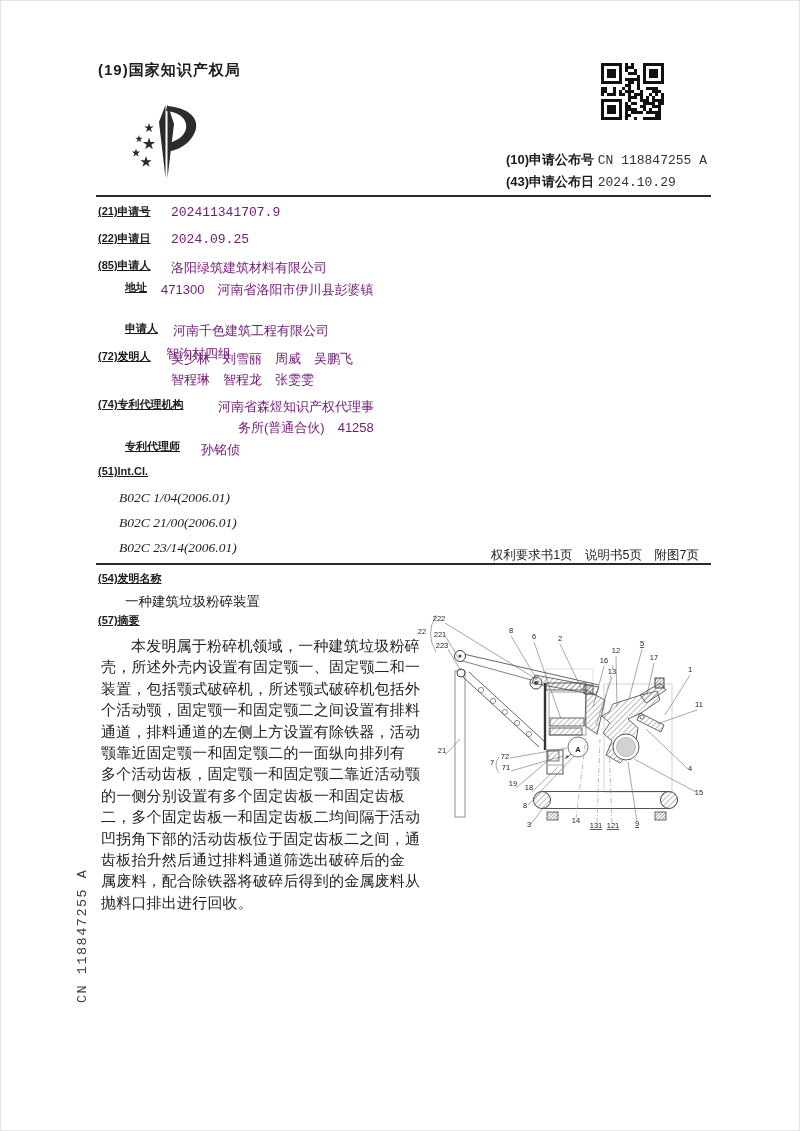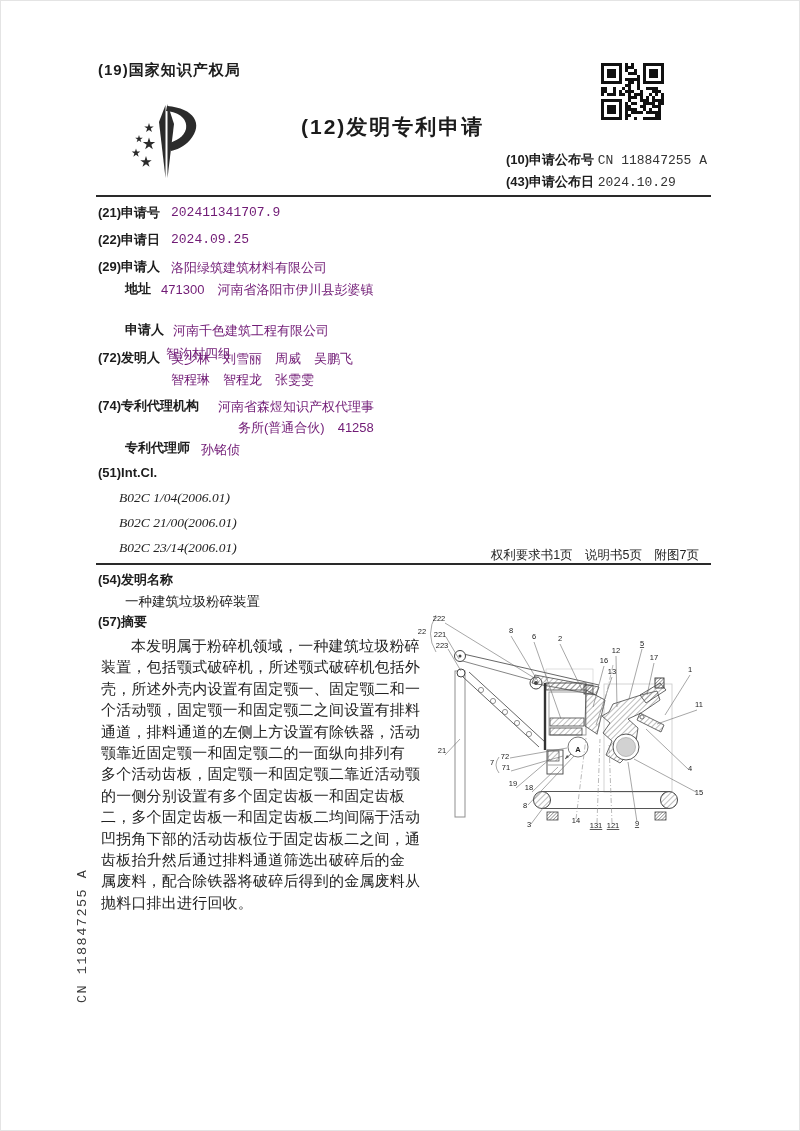--- a/index.html
+++ b/index.html
@@ -9,21 +9,21 @@
           border:1px solid #e4e4e4; }
   .abs { position:absolute; white-space:nowrap; }
   .mono { font-family:"Liberation Mono","DejaVu Sans Mono",monospace; }
   .office { font-size:15px; font-weight:600; letter-spacing:1px; }
   .doc-type { font-size:21px; font-weight:bold; letter-spacing:2px; }
   .pub-line { font-size:13px; }
   .pub-line .lbl { font-weight:bold; }
   .pub-line .val { font-family:"Liberation Mono","DejaVu Sans Mono",monospace; color:#333; }
   .rule { position:absolute; left:95px; width:615px; height:2px; background:#2a2a2a; }
   .fs135 { font-size:13.5px; }
-  .biblio-lbl { font-size:13px; font-weight:bold; }
+  .biblio-lbl { font-size:11px; font-weight:bold;text-decoration:underline; }
   .biblio-val { font-size:13px; color:#701a75; }
   .intcl { font-family:"Liberation Serif","DejaVu Serif",serif; font-style:italic;
            font-size:13.5px; color:#222; }
   .pages-info { font-size:12.5px; color:#222; }
   .abstract-line { white-space:nowrap; font-size:15px; line-height:21.4px; color:#222;
                    letter-spacing:0.2px; }
   .abstract-line:first-child { text-indent:2em; }
   .side-code { font-family:"Liberation Mono","DejaVu Sans Mono",monospace; font-size:13.5px;
                color:#3a3a3a; letter-spacing:1.5px; transform:rotate(-90deg);
                transform-origin:0 0; }
@@ -47,21 +47,20 @@
         <path d="M43,8 C70,10 80,26 66,42 C60,49 52,52 47,53 L45,45 C52,43 60,39 62,31 C64,22 56,14 42,13 Z"></path>
         <use href="#st" transform="translate(25,30) scale(5)"></use>
         <use href="#st" transform="translate(15,41) scale(4)"></use>
         <use href="#st" transform="translate(25,46) scale(6.5)"></use>
         <use href="#st" transform="translate(12,55) scale(4.5)"></use>
         <use href="#st" transform="translate(22,64) scale(6)"></use>
       </g>
     </svg>
   </div>
 
-  <div class="abs doc-type" style="left:300px; top:112px;">(12)发明专利申请</div>
 
   <div class="abs" style="left:600px; top:62px;">
     <svg id="qr" width="63" height="57" viewBox="0 0 21 19">
         <rect x="8" y="0" width="1" height="1" fill="#111"></rect>
         <rect x="10" y="0" width="1" height="1" fill="#111"></rect>
         <rect x="8" y="1" width="1" height="1" fill="#111"></rect>
         <rect x="9" y="1" width="1" height="1" fill="#111"></rect>
         <rect x="10" y="1" width="1" height="1" fill="#111"></rect>
         <rect x="8" y="2" width="1" height="1" fill="#111"></rect>
         <rect x="11" y="2" width="1" height="1" fill="#111"></rect>
@@ -286,21 +285,21 @@
   </div>
 
   <div class="rule" style="top:194px;"></div>
 
   <div class="abs biblio-lbl" style="left:97px; top:203px;">(21)申请号</div>
   <div class="abs biblio-val mono" style="left:170px; top:204px;">202411341707.9</div>
 
   <div class="abs biblio-lbl" style="left:97px; top:230px;">(22)申请日</div>
   <div class="abs biblio-val mono" style="left:170px; top:231px;">2024.09.25</div>
 
-  <div class="abs biblio-lbl" style="left:97px; top:257px;">(29)申请人</div>
+  <div class="abs biblio-lbl" style="left:97px; top:257px;">(85)申请人</div>
   <div class="abs biblio-val" style="left:170px; top:258px;">洛阳绿筑建筑材料有限公司</div>
 
   <div class="abs biblio-lbl" style="left:124px; top:279px;">地址</div>
   <div class="abs biblio-val" style="left:160px; top:280px;">471300　河南省洛阳市伊川县彭婆镇</div>
   <div class="abs biblio-val" style="left:165px; top:300px;margin-top:44px;">智沟村四组</div>
 
   <div class="abs biblio-lbl" style="left:124px; top:320px;">申请人</div>
   <div class="abs biblio-val" style="left:172px; top:321px;">河南千色建筑工程有限公司</div>
 
   <div class="abs biblio-lbl" style="left:97px; top:348px;">(72)发明人</div>
@@ -321,22 +320,22 @@
 
   <div class="abs pages-info" style="right:100px; top:546px;">权利要求书1页　说明书5页　附图7页</div>
 
   <div class="rule" style="top:562px;"></div>
 
   <div class="abs biblio-lbl" style="left:97px; top:570px;">(54)发明名称</div>
   <div class="abs fs135" style="left:124px; top:592px;">一种建筑垃圾粉碎装置</div>
   <div class="abs biblio-lbl" style="left:97px; top:612px;">(57)摘要</div>
   <div class="abs" style="left:100px; top:634px; width:315px;" id="abstract-lines">
       <div class="abstract-line">本发明属于粉碎机领域，一种建筑垃圾粉碎</div>
+      <div class="abstract-line">壳，所述外壳内设置有固定颚一、固定颚二和一</div>
       <div class="abstract-line">装置，包括颚式破碎机，所述颚式破碎机包括外</div>
-      <div class="abstract-line">壳，所述外壳内设置有固定颚一、固定颚二和一</div>
       <div class="abstract-line">个活动颚，固定颚一和固定颚二之间设置有排料</div>
       <div class="abstract-line">通道，排料通道的左侧上方设置有除铁器，活动</div>
       <div class="abstract-line">颚靠近固定颚一和固定颚二的一面纵向排列有</div>
       <div class="abstract-line">多个活动齿板，固定颚一和固定颚二靠近活动颚</div>
       <div class="abstract-line">的一侧分别设置有多个固定齿板一和固定齿板</div>
       <div class="abstract-line">二，多个固定齿板一和固定齿板二均间隔于活动</div>
       <div class="abstract-line">凹拐角下部的活动齿板位于固定齿板二之间，通</div>
       <div class="abstract-line">齿板抬升然后通过排料通道筛选出破碎后的金</div>
       <div class="abstract-line">属废料，配合除铁器将破碎后得到的金属废料从</div>
       <div class="abstract-line">抛料口排出进行回收。</div>

